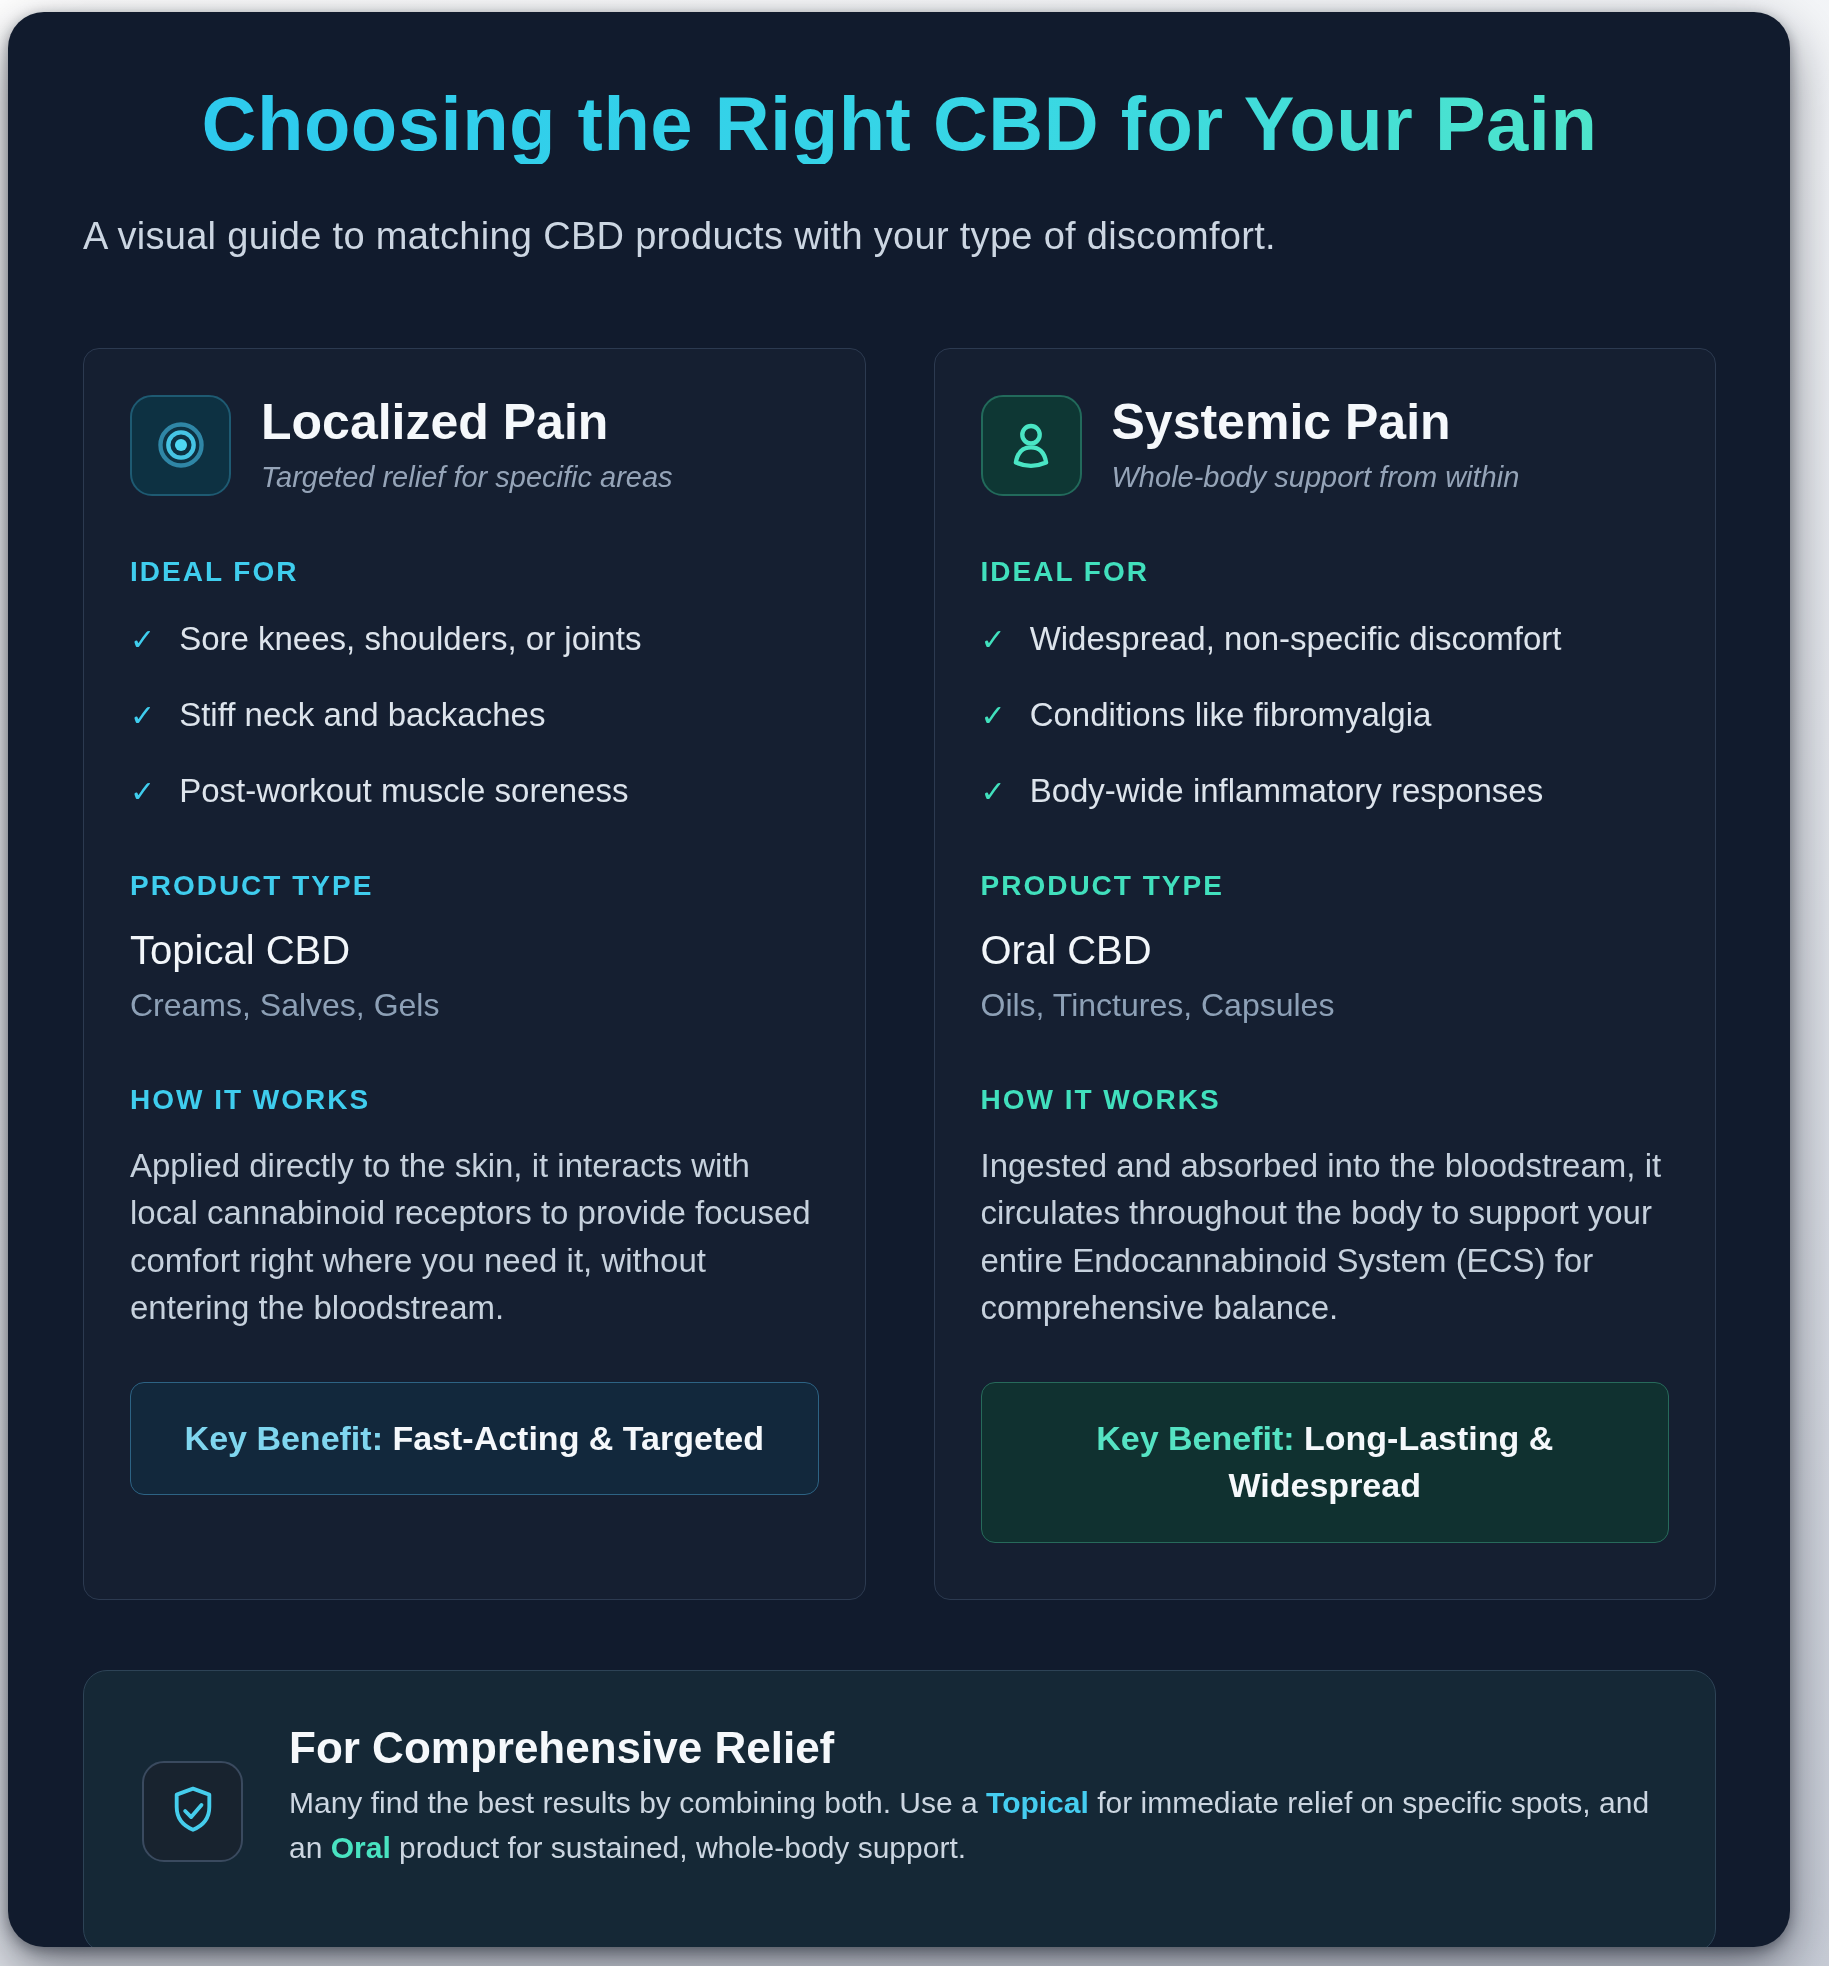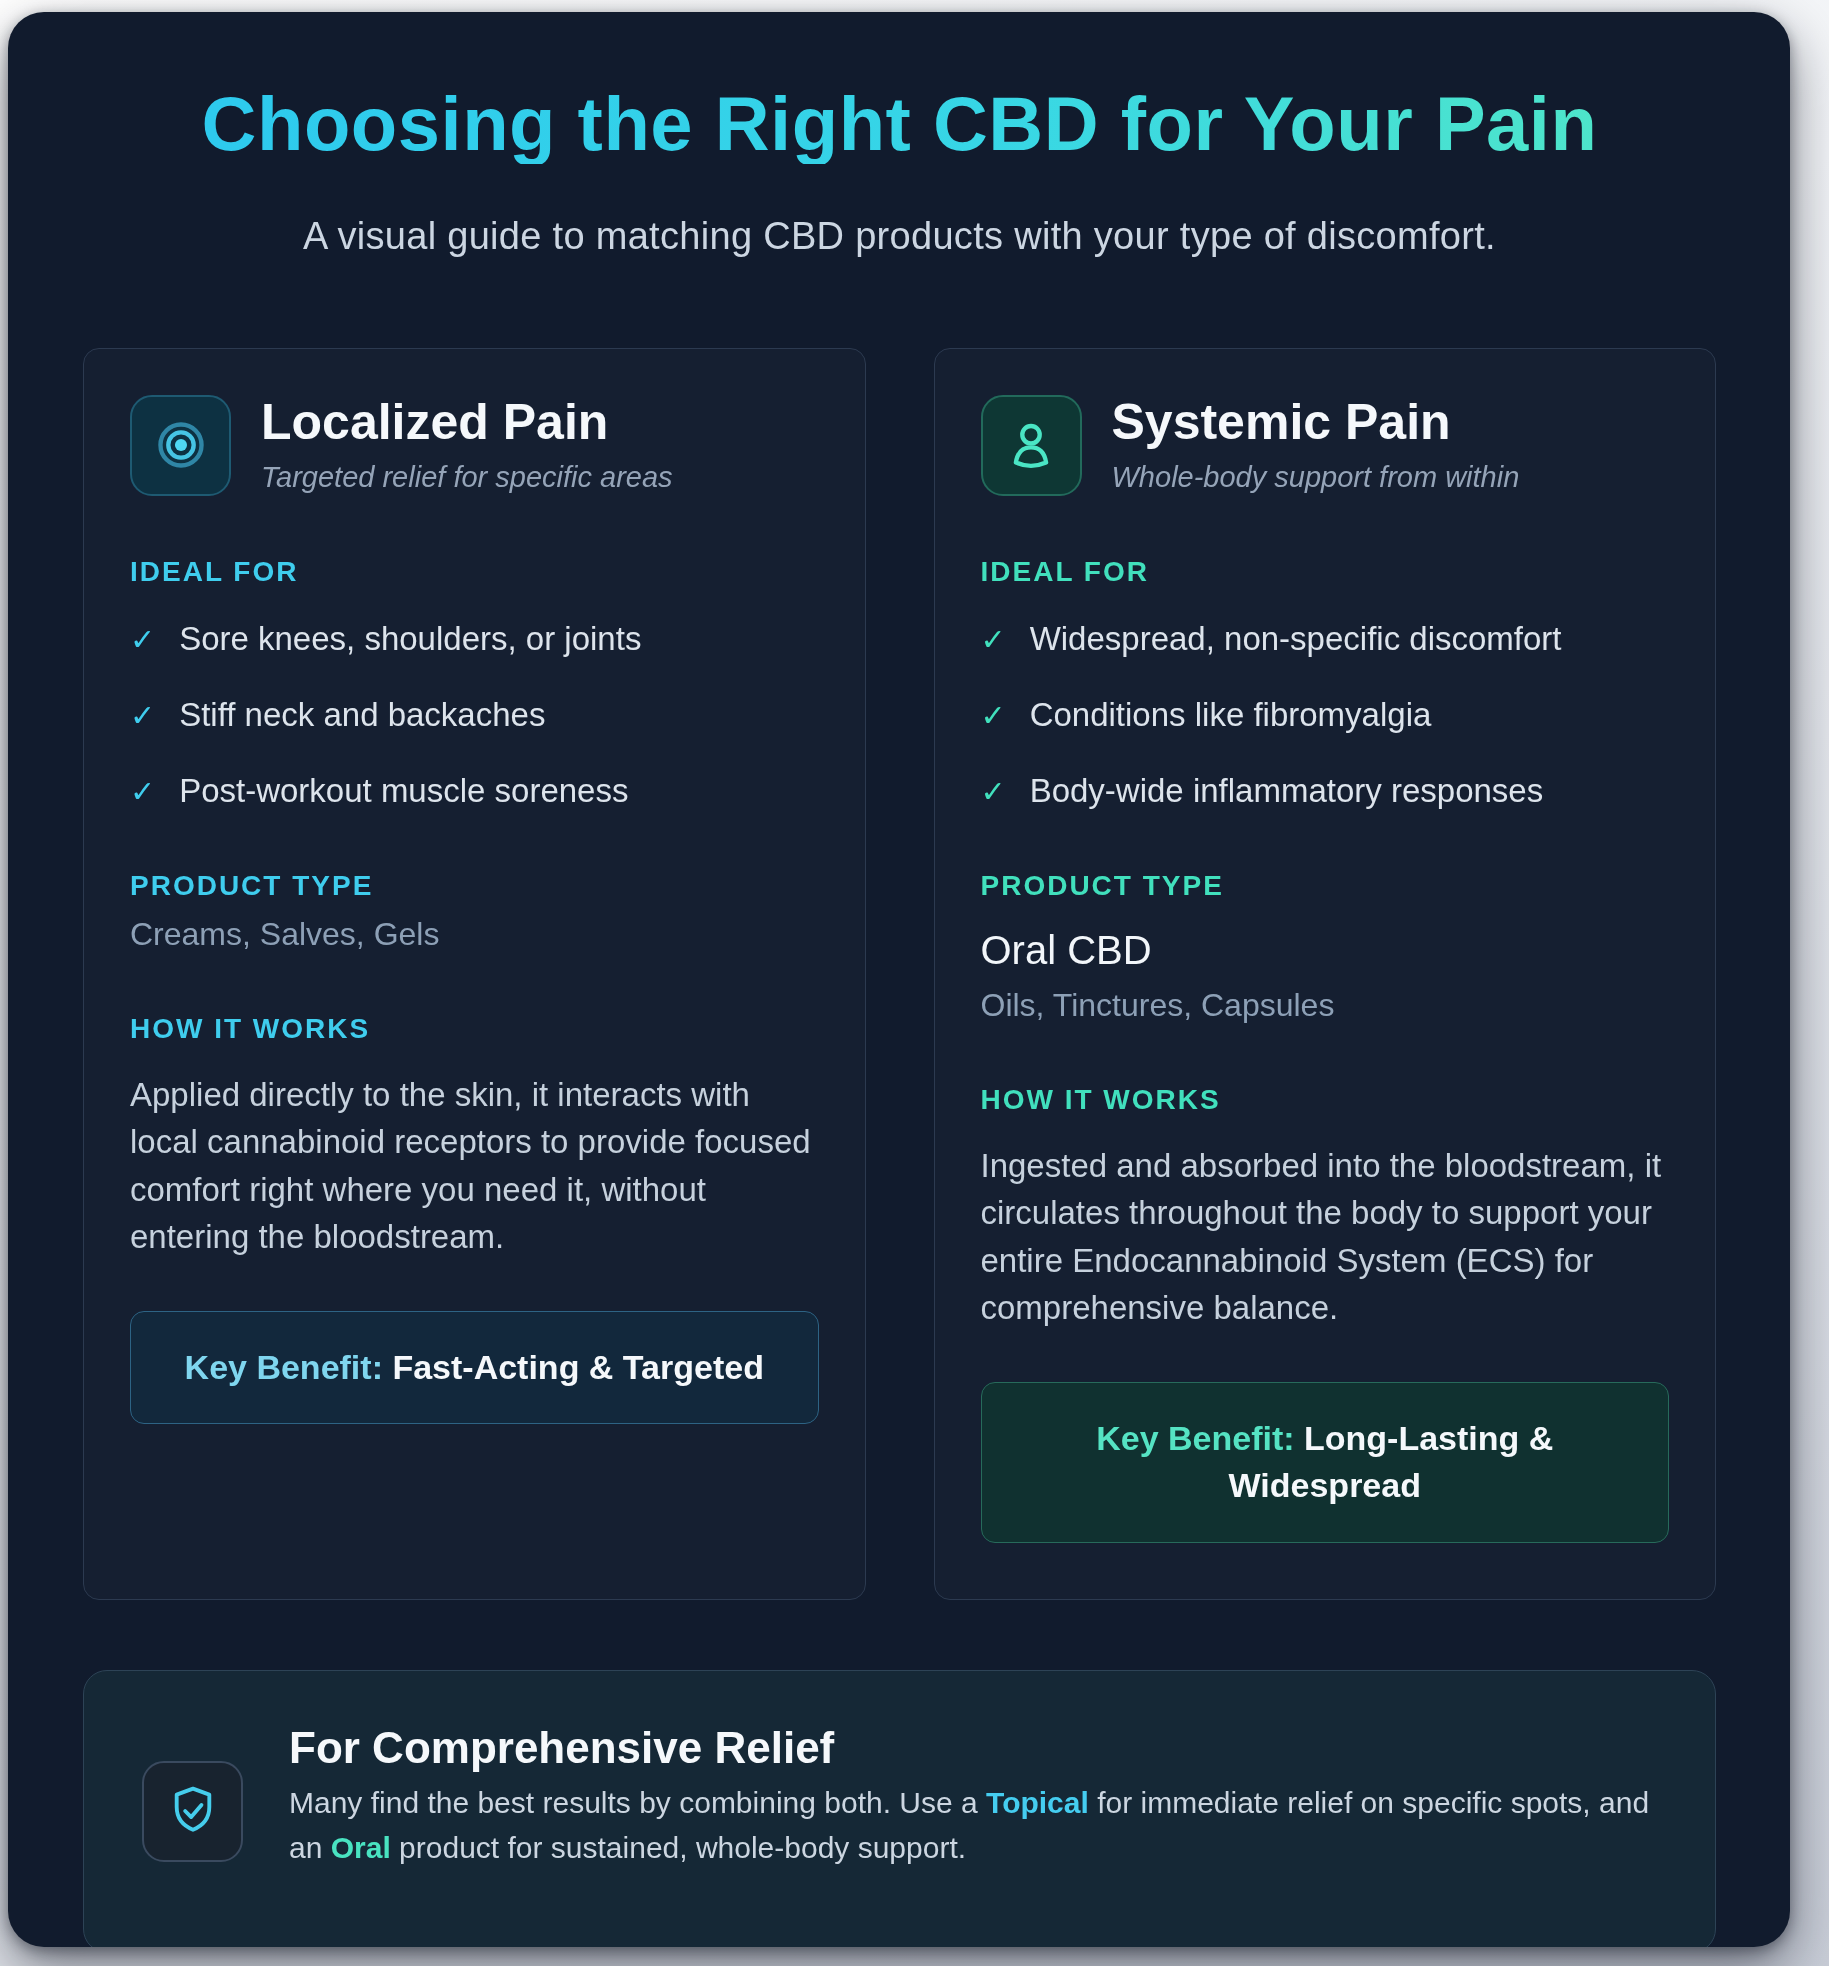--- a/index.html
+++ b/index.html
@@ -21,21 +21,21 @@
     overflow:hidden;
   }
   .main-title{
     margin-top:12px;
     text-align:center;
     font-size:76px;font-weight:800;letter-spacing:.5px;line-height:1.05;
     background:linear-gradient(90deg,#2cc8ef 0%,#37d6e6 55%,#52e8c5 100%);
     -webkit-background-clip:text;background-clip:text;color:transparent;
   }
   .subtitle{
-    text-align:center;font-size:38px;color:#ccd6e2;margin-top:28px;letter-spacing:.3px;
+    font-size:38px;color:#ccd6e2;margin-top:28px;letter-spacing:.3px;
   }
   .cards{display:grid;grid-template-columns:1fr 1fr;gap:68px;margin-top:90px;align-items:stretch;}
   .card{
     box-sizing:border-box;
     background:#151f31;border:1.5px solid #2c3a50;border-radius:16px;
     padding:46px 46px 56px;
   }
   .card-head{display:flex;align-items:center;gap:30px;}
   .icon-tile{
     width:97px;height:97px;border-radius:22px;flex:none;
@@ -113,20 +113,21 @@
             <span class="chk">✓</span>
             <span>Stiff neck and backaches</span>
           </li>
           <li class="li">
             <span class="chk">✓</span>
             <span>Post-workout muscle soreness</span>
           </li>
         </ul>
 
         <div class="sec">PRODUCT TYPE</div>
+        <div class="ptype">Topical CBD</div>
         <div class="pforms">Creams, Salves, Gels</div>
 
         <div class="sec">HOW IT WORKS</div>
         <p class="how">Applied directly to the skin, it interacts with local cannabinoid receptors to provide focused comfort right where you need it, without entering the bloodstream.</p>
 
         <div class="benefit">
           <span class="blabel">Key Benefit:</span><span class="btext"> Fast-Acting &amp; Targeted</span>
         </div>
       </section>
 

